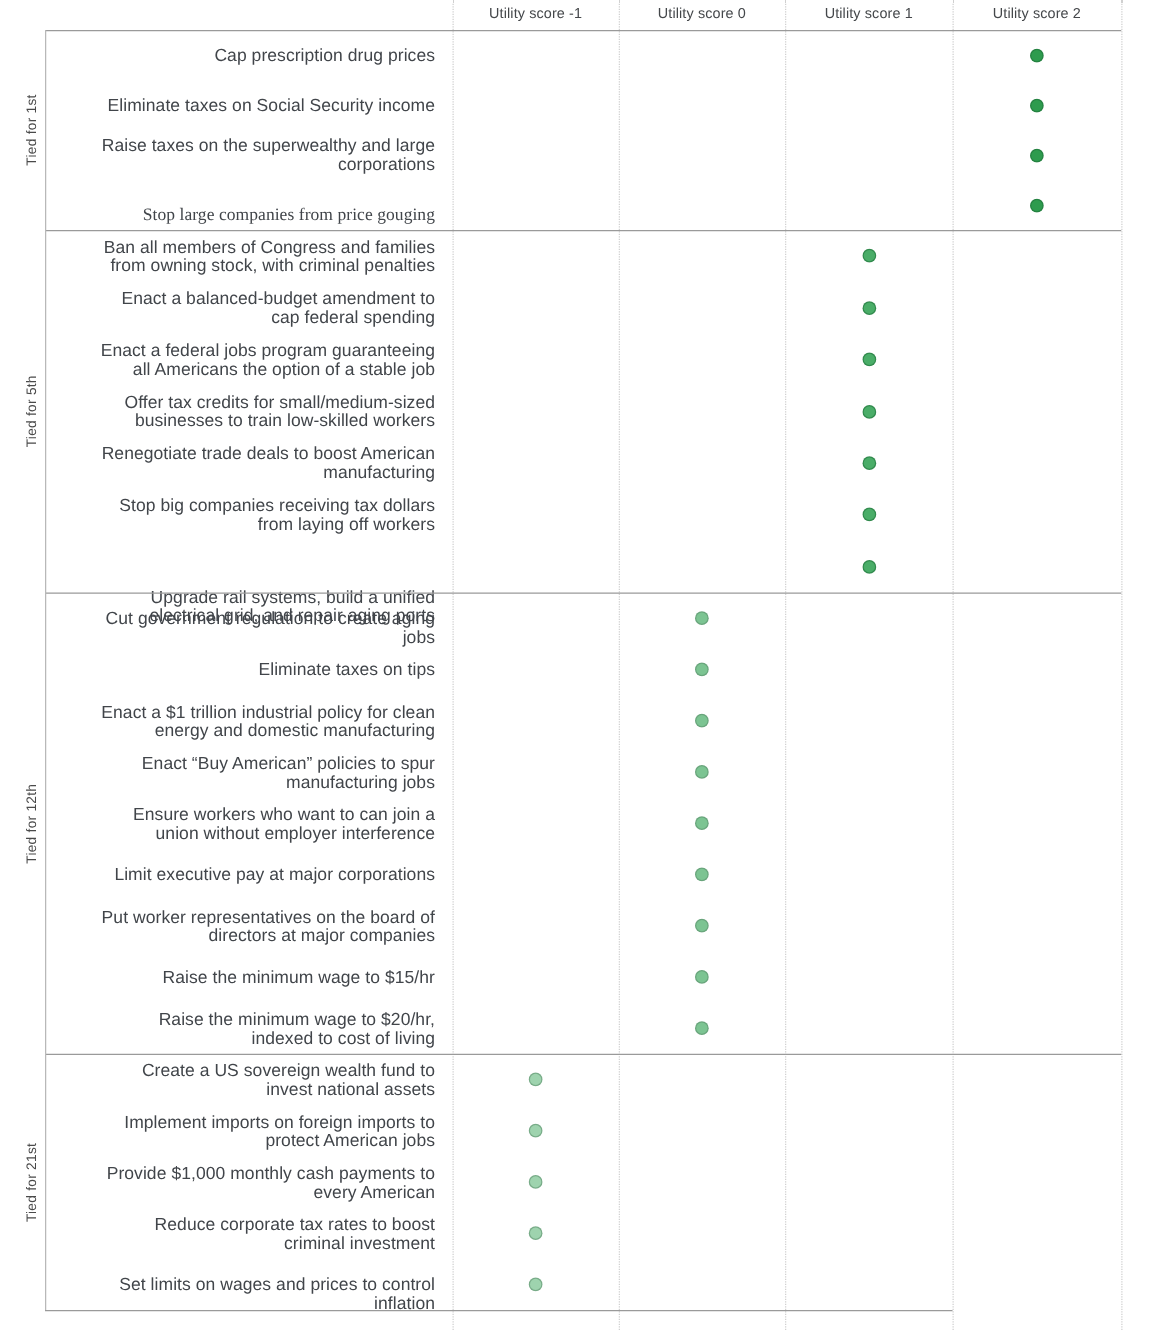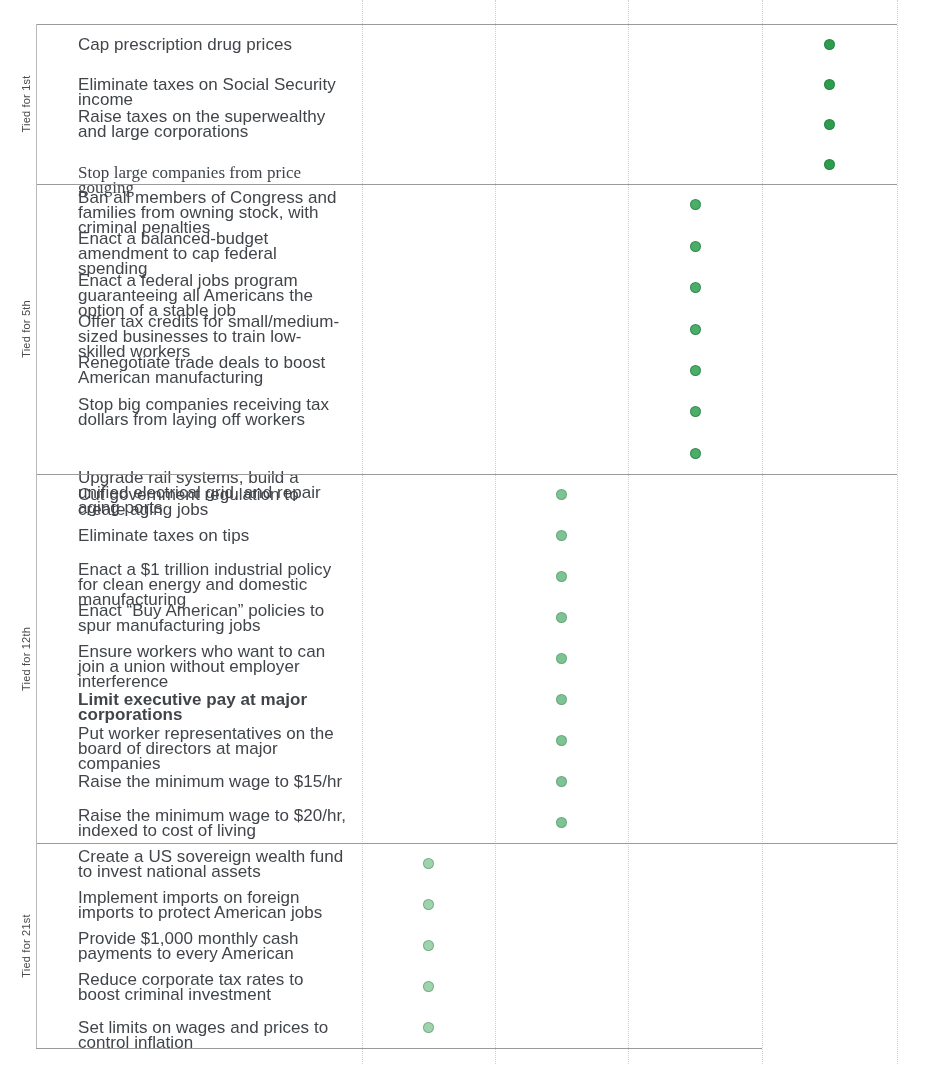--- a/index.html
+++ b/index.html
@@ -76,22 +76,22 @@
     font-size: 11px;
     color: #4a4a4a;
     letter-spacing: 0.2px;
   }
 
   
   .row-label {
     position: absolute;
     right: 588px; 
     width: 270px;
-    text-align: left;
-    font-size: 17px;
+    text-align: right;
+    font-size: 14px;
     line-height: 15px;
     color: #41454a;
     letter-spacing: 0.05px;
   }
 
   
   .dot {
     position: absolute;
     width: 11px;
     height: 11px;
@@ -103,20 +103,26 @@
   .bottom-rule {
     position: absolute;
     height: 0;
     border-top: 1px solid #9a9a9a;
   }
 </style>
 </head>
 <body>
 
 <div id="chart">
+  <div class="header-row">
+      <div class="col-head" style="left: 0px; width: 133px;">Utility score -1</div>
+      <div class="col-head" style="left: 133px; width: 133px;">Utility score 0</div>
+      <div class="col-head" style="left: 266px; width: 134px;">Utility score 1</div>
+      <div class="col-head" style="left: 400px; width: 135px;">Utility score 2</div>
+    </div>
   <div id="seps">
       <div class="vsep" style="left: 362px; top: 0px; height: 1064px;"></div>
       <div class="vsep" style="left: 495px; top: 0px; height: 1064px;"></div>
       <div class="vsep" style="left: 628px; top: 0px; height: 1064px;"></div>
       <div class="vsep" style="left: 762px; top: 0px; height: 1064px;"></div>
       <div class="vsep" style="left: 897px; top: 0px; height: 1064px;"></div>
     </div>
   <div id="groups">
       <div class="group-rule" style="top: 24px; left: 36px; width: 861px;"></div>
       <div class="group-left-border" style="top: 24px; height: 160px;"></div>
@@ -158,21 +164,21 @@
       <div class="row-label" style="top: 487px;">Cut government regulation to create aging jobs</div>
       <div class="dot" style="left: 556px; top: 489px; background: rgb(124, 196, 146); border: 1px solid rgba(90, 140, 105, 0.55);"></div>
       <div class="row-label" style="top: 528px;">Eliminate taxes on tips</div>
       <div class="dot" style="left: 556px; top: 530px; background: rgb(124, 196, 146); border: 1px solid rgba(90, 140, 105, 0.55);"></div>
       <div class="row-label" style="top: 561.5px;">Enact a $1 trillion industrial policy for clean energy and domestic manufacturing</div>
       <div class="dot" style="left: 556px; top: 571px; background: rgb(124, 196, 146); border: 1px solid rgba(90, 140, 105, 0.55);"></div>
       <div class="row-label" style="top: 602.5px;">Enact “Buy American” policies to spur manufacturing jobs</div>
       <div class="dot" style="left: 556px; top: 612px; background: rgb(124, 196, 146); border: 1px solid rgba(90, 140, 105, 0.55);"></div>
       <div class="row-label" style="top: 643.5px;">Ensure workers who want to can join a union without employer interference</div>
       <div class="dot" style="left: 556px; top: 653px; background: rgb(124, 196, 146); border: 1px solid rgba(90, 140, 105, 0.55);"></div>
-      <div class="row-label" style="top: 692px; font-weight: bold;">Limit executive pay at major corporations</div>
+      <div class="row-label" style="top: 692px;">Limit executive pay at major corporations</div>
       <div class="dot" style="left: 556px; top: 694px; background: rgb(124, 196, 146); border: 1px solid rgba(90, 140, 105, 0.55);"></div>
       <div class="row-label" style="top: 725.5px;">Put worker representatives on the board of directors at major companies</div>
       <div class="dot" style="left: 556px; top: 735px; background: rgb(124, 196, 146); border: 1px solid rgba(90, 140, 105, 0.55);"></div>
       <div class="row-label" style="top: 774px;">Raise the minimum wage to $15/hr</div>
       <div class="dot" style="left: 556px; top: 776px; background: rgb(124, 196, 146); border: 1px solid rgba(90, 140, 105, 0.55);"></div>
       <div class="row-label" style="top: 807.5px;">Raise the minimum wage to $20/hr, indexed to cost of living</div>
       <div class="dot" style="left: 556px; top: 817px; background: rgb(124, 196, 146); border: 1px solid rgba(90, 140, 105, 0.55);"></div>
       <div class="group-rule" style="top: 843px; left: 36px; width: 861px;"></div>
       <div class="group-left-border" style="top: 843px; height: 205px;"></div>
       <div class="group-label" style="top: 843px;">

